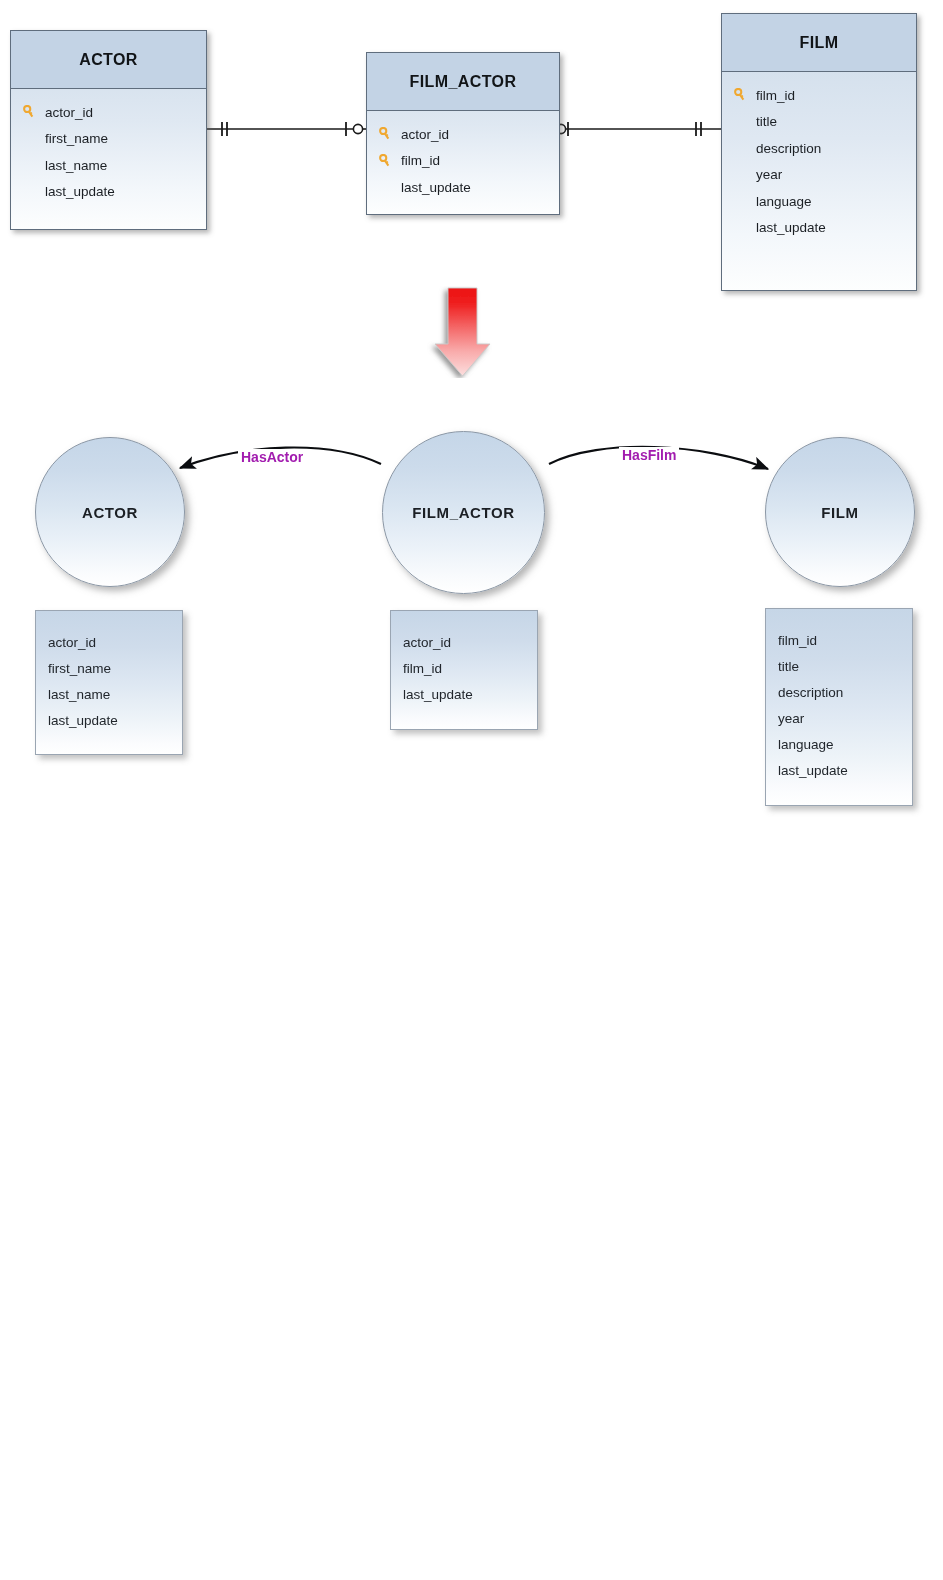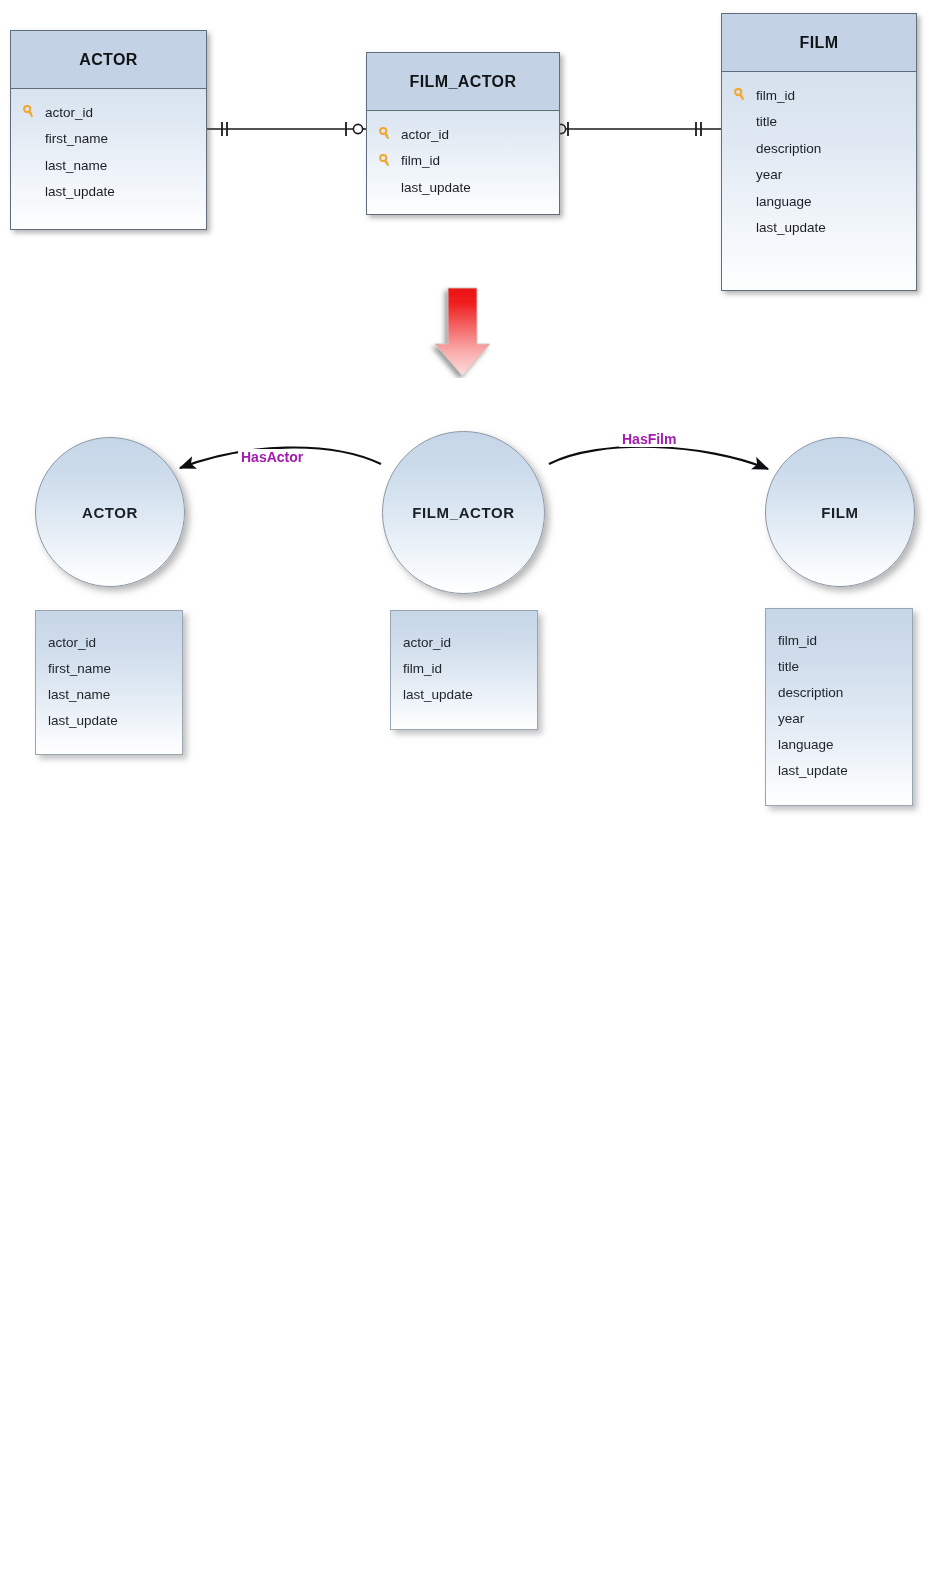--- a/index.html
+++ b/index.html
@@ -246,21 +246,21 @@
         <path d="M0,0 L8,3.2 L0,6.4 L1.8,3.2 Z" fill="#0b0d10"></path>
       </marker>
     </defs>
 
     <path d="M 381,464 C 330,440 245,443 180,468" fill="none" stroke="#0b0d10" stroke-width="2.1" marker-end="url(#arrowHead)"></path>
 
     <path d="M 549,464 C 600,438 705,443 768,469" fill="none" stroke="#0b0d10" stroke-width="2.1" marker-end="url(#arrowHead)"></path>
   </svg>
 
   <div class="edge-label" style="left:238px; top:449px;">HasActor</div>
-  <div class="edge-label" style="left:619px; top:431px;">HasFilm</div>
+  <div class="edge-label" style="left:619px; top:447px;">HasFilm</div>
 
   <div class="graph-node" style="left:35px; top:437px; width:150px; height:150px;">
     <span class="graph-node-label">ACTOR</span>
   </div>
 
   <div class="graph-node" style="left:382px; top:431px; width:163px; height:163px;">
     <span class="graph-node-label">FILM_ACTOR</span>
   </div>
 
   <div class="graph-node" style="left:765px; top:437px; width:150px; height:150px;">

